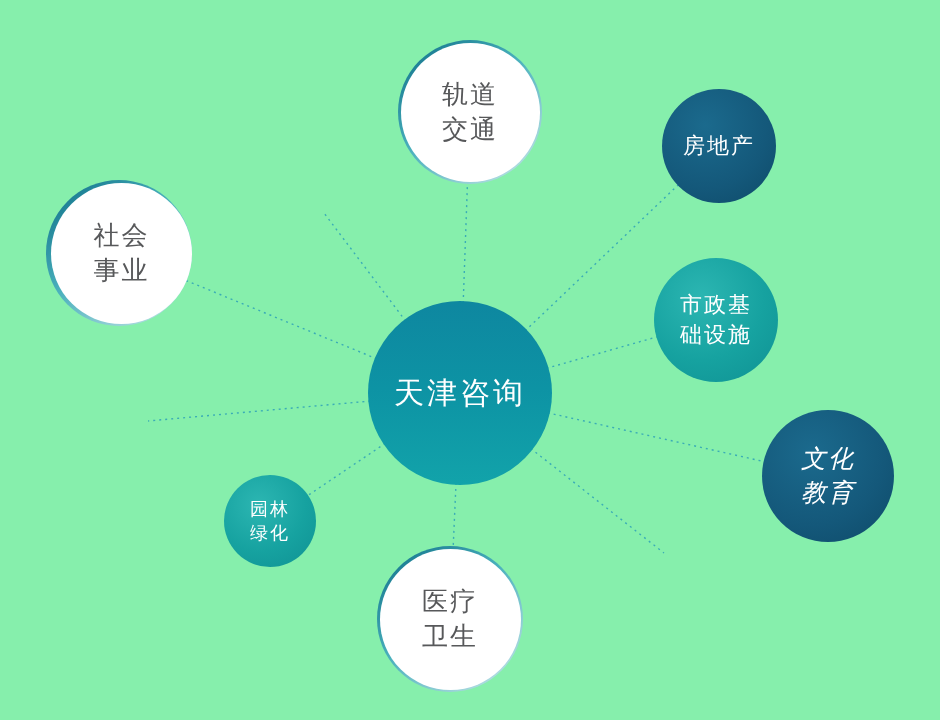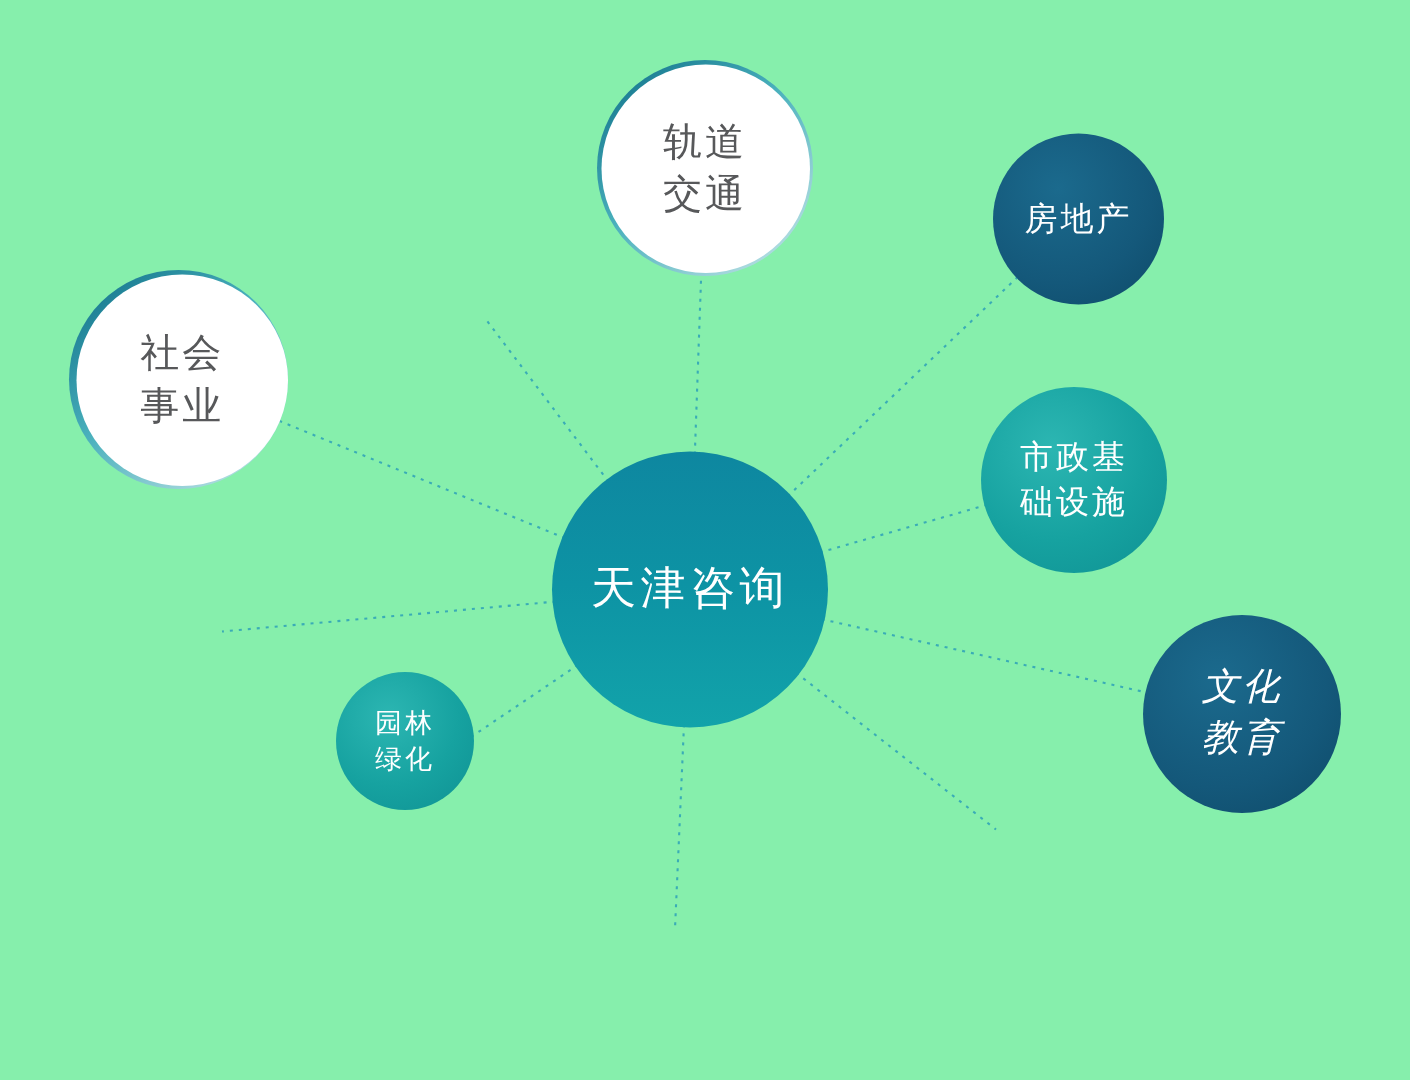--- a/index.html
+++ b/index.html
@@ -77,22 +77,28 @@
   </div>
 
   <div class="node node-dark" style="left:762px; top:410px; width:132px; height:132px;font-style:italic;">
     <div class="inner">
       <span class="label" style="font-size:25px;">文化
 教育</span>
     </div>
   </div>
 
 
+  <div class="node node-white" style="left:377px; top:546px; width:146px; height:146px;">
+    <div class="inner">
+      <span class="label" style="font-size:26px;">医疗
+卫生</span>
+    </div>
+  </div>
 
-  <div class="node node-teal" style="left:224px; top:448px; width:92px; height:92px;">
+  <div class="node node-teal" style="left:224px; top:475px; width:92px; height:92px;">
     <div class="inner">
       <span class="label" style="font-size:18px;">园林
 绿化</span>
     </div>
   </div>
 
 
   <div class="node node-white" style="left:46px; top:180px; width:146px; height:146px;justify-content:flex-end;">
     <div class="inner">
       <span class="label" style="font-size:26px;">社会

